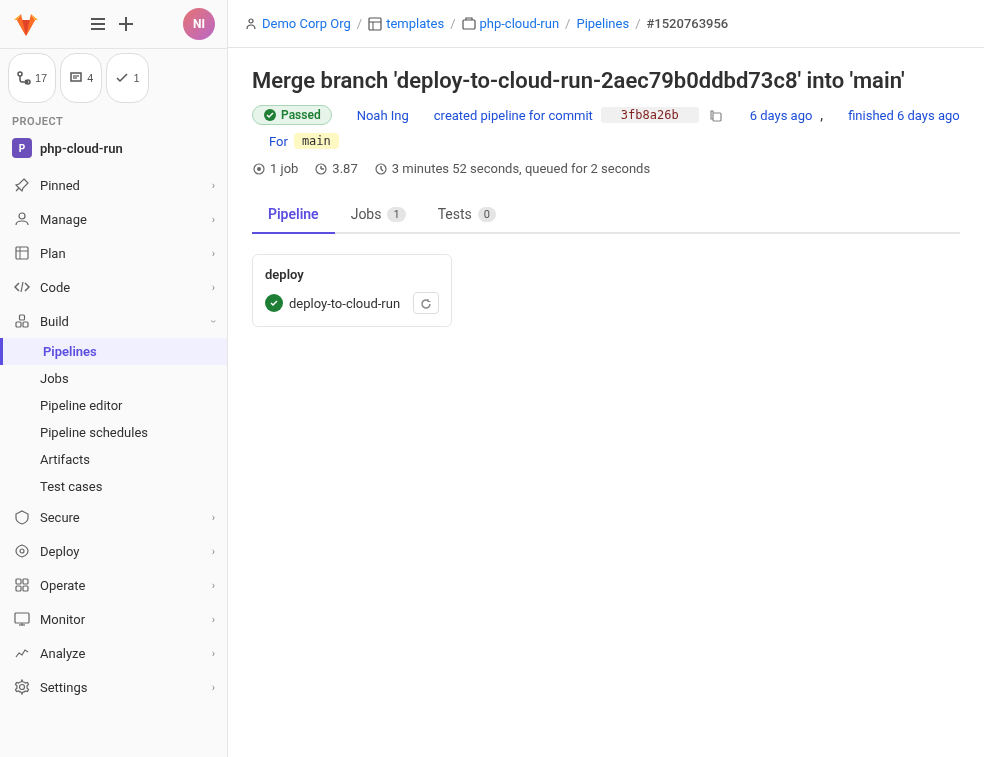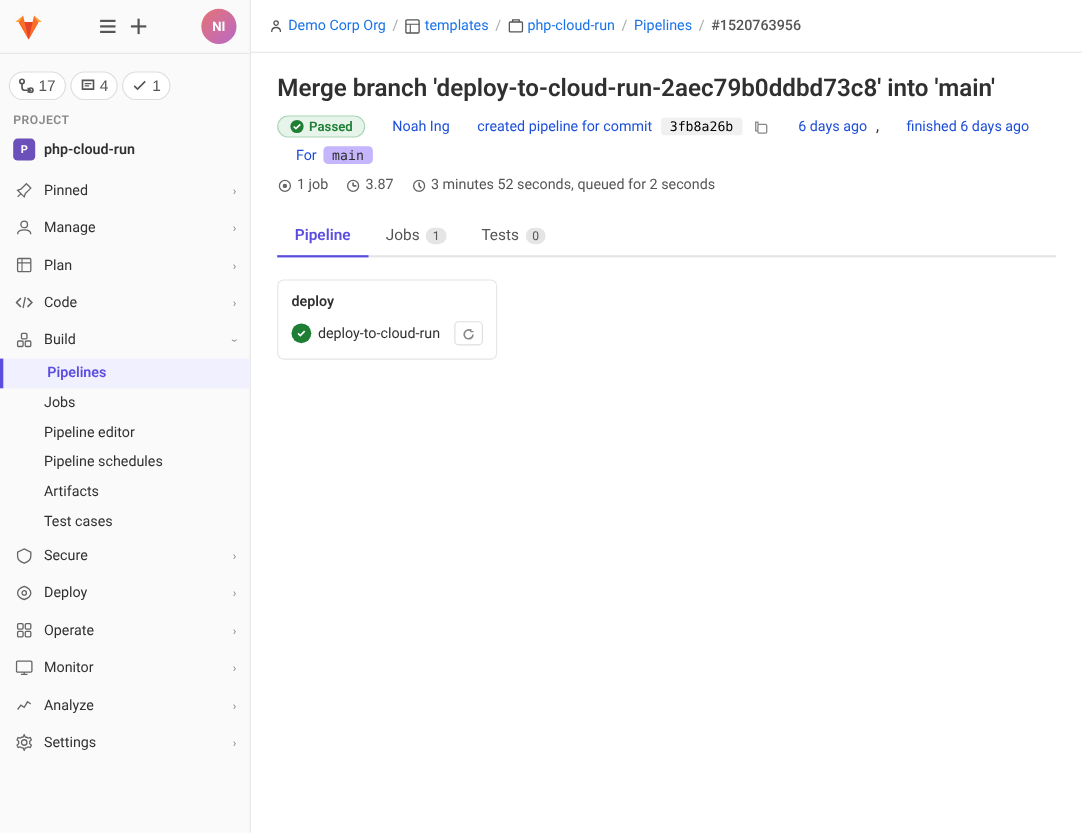--- a/index.html
+++ b/index.html
@@ -61,28 +61,27 @@
     .counters {
       display: flex;
       gap: 4px;
       padding: 4px 8px;
     }
 
     .counter-badge {
       display: flex;
       align-items: center;
       gap: 4px;
-      padding: 4px 8px;
+      padding: 17px 8px;
       border: 1px solid #ddd;
       border-radius: 16px;
-      font-size: 14px;
+      font-size: 11px;
       color: #555;
       cursor: pointer;
       background: #fff;
-      margin-top: 12px;
     }
 
     .project-label {
       padding: 8px 12px 4px;
       font-size: 11px;
       font-weight: 600;
       color: #888;
       text-transform: uppercase;
       letter-spacing: 0.5px;
     }
@@ -233,41 +232,41 @@
       background: #e6f4ea;
       color: #1e7e34;
       border: 1px solid #a8d5b5;
       border-radius: 12px;
       padding: 2px 10px;
       font-size: 12px;
       font-weight: 600;
     }
 
     .meta-text { color: #1d4ed8; font-size: 13px; margin-left: 17px; }
-    .meta-link { color: #000000; cursor: pointer; font-family: monospace; font-size: 12px; background: #f0f0f0; padding: 1px 8px; border-radius: 3px; }
+    .meta-link { color: #7f1d1d; cursor: pointer; font-family: monospace; font-size: 12px; background: #f0f0f0; padding: 1px 20px; border-radius: 3px; }
 
     .copy-btn {
       background: none;
       border: none;
       cursor: pointer;
       color: #888;
       padding: 2px;
     }
 
     .pipeline-for {
       display: flex;
       align-items: center;
       gap: 6px;
       margin-bottom: 12px;
       font-size: 13px;
       color: #555;
     }
 
     .branch-badge {
-      background: #c4b5fd;
+      background: #fef9c3;
       color: #303030;
       padding: 1px 8px;
       border-radius: 4px;
       font-family: monospace;
       font-size: 12px;
     }
 
     .pipeline-stats {
       display: flex;
       align-items: center;

